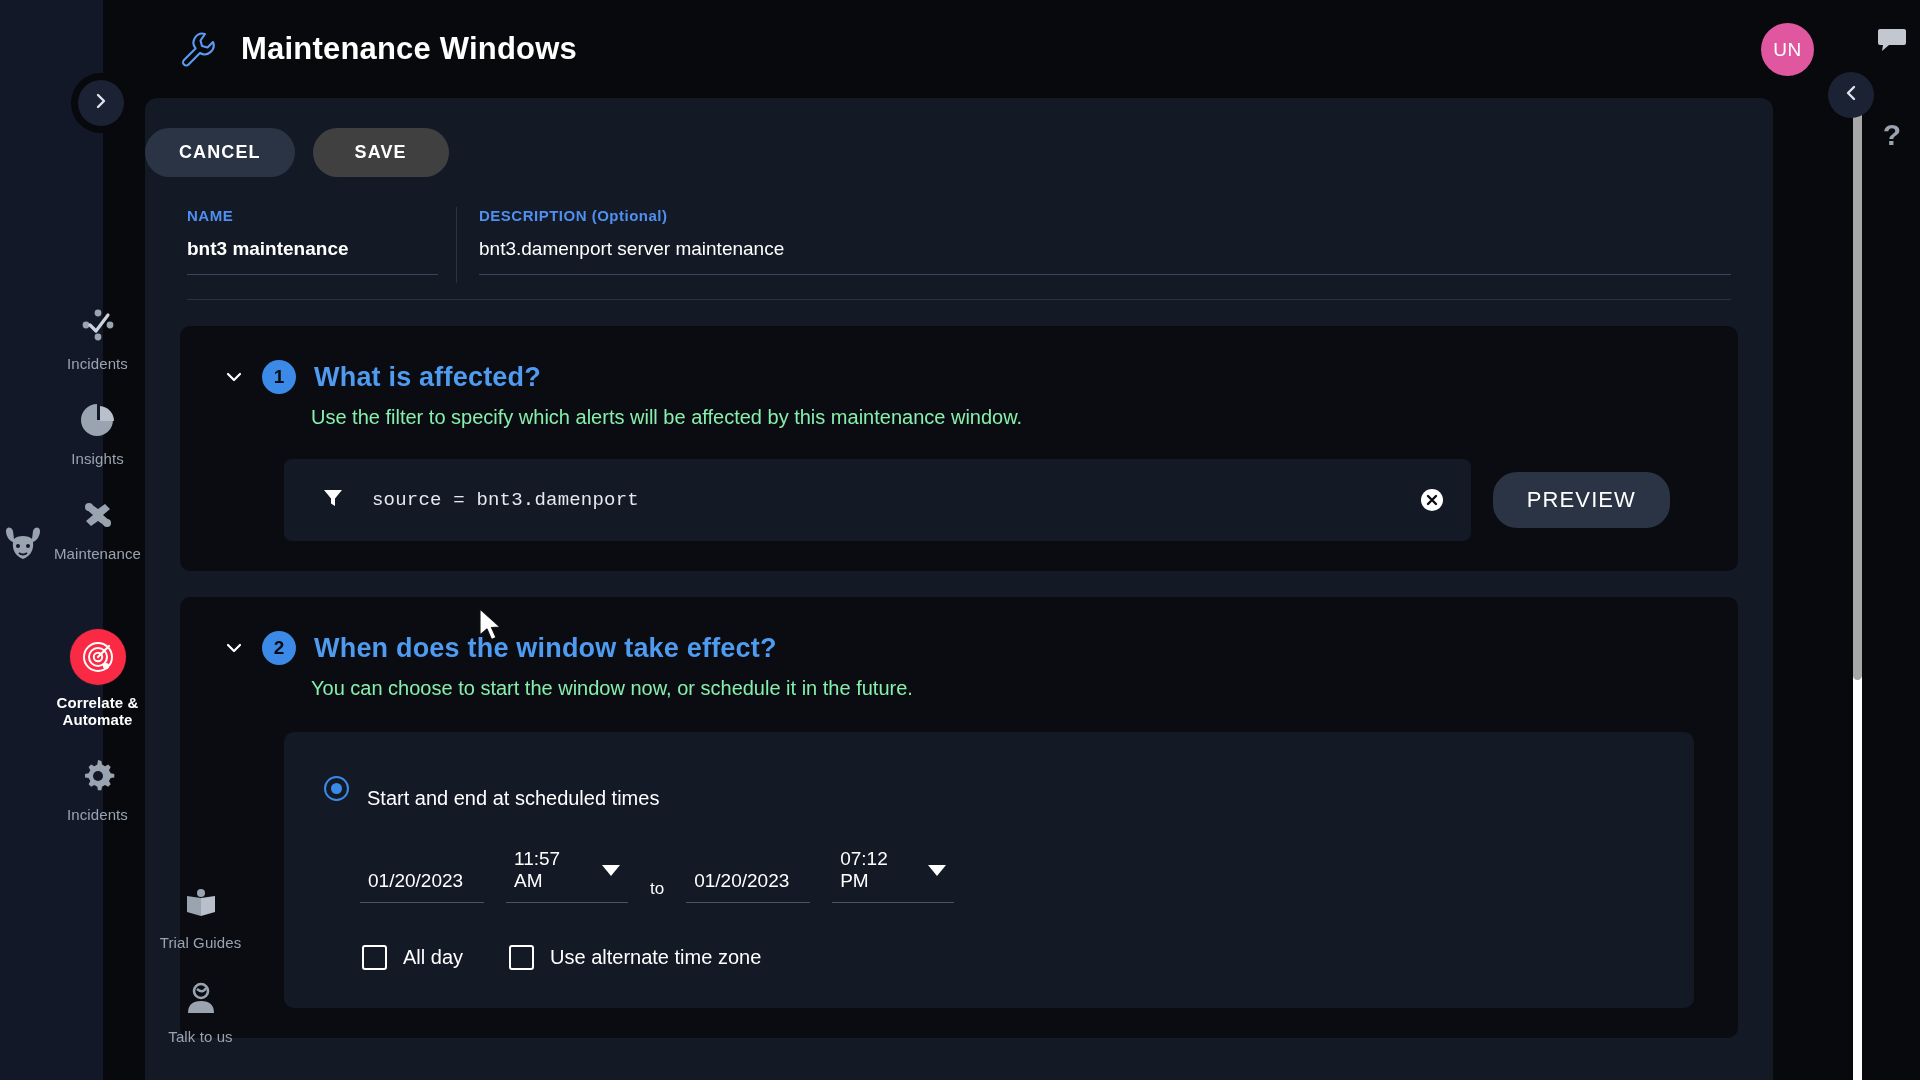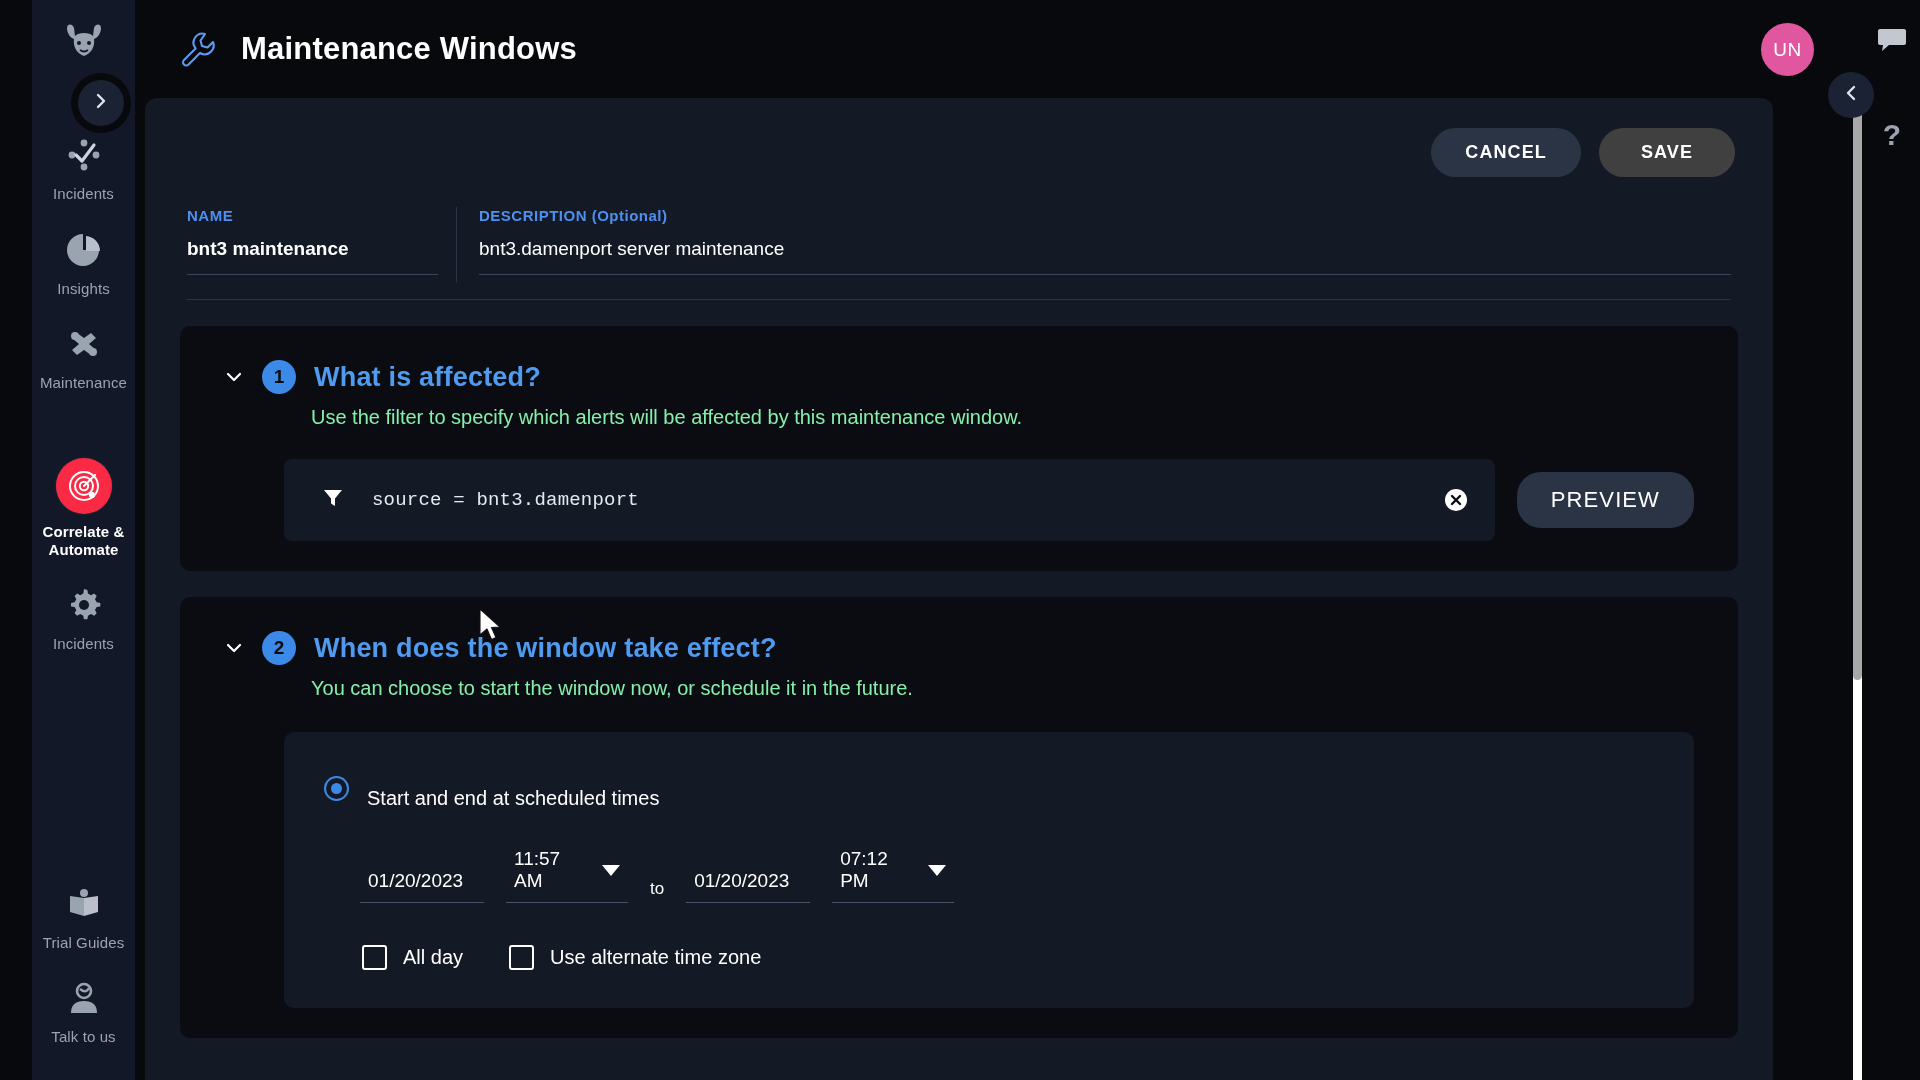--- a/index.html
+++ b/index.html
@@ -11,23 +11,22 @@
     overflow: hidden;
   }
   .app { position: relative; width: 1920px; height: 1080px; }
 
   
   .sidebar {
     position: absolute; left: 0; top: 0;
     width: 103px; height: 1080px;
     background: #121827;
     border-top-right-radius: 0;
-    display: flex; flex-direction: column; align-items: center;
+    display: flex; flex-direction: row; align-items: center;
     z-index: 5;
-    margin-left: 32px;
   }
   .sidebar::after{
     content:""; position:absolute; right:-12px; top:0; width:12px; height:1080px;
     background: transparent;
   }
   .sb-logo { margin-top: 12px; width: 62px; height: 62px; display:flex; align-items:center; justify-content:center; }
   .sb-items { margin-top: 46px; width: 100%; display:flex; flex-direction:column; align-items:center; }
   .sb-item {
     width: 103px; padding: 14px 4px 12px 4px;
     display: flex; flex-direction: column; align-items: center; gap: 9px;
@@ -103,21 +102,21 @@
 
   
   .main-card {
     position: absolute; left: 145px; top: 98px;
     width: 1628px; height: 1000px;
     background: #131a26;
     border-radius: 12px;
     overflow: hidden;
   }
   .card-actions {
-    display: flex; justify-content: flex-end; align-items: center; gap: 18px;
+    display: flex; align-items: center; gap: 18px;
     padding: 30px 38px 0 0;
   }
   .btn {
     border: none; border-radius: 26px; cursor: pointer;
     font-size: 18px; font-weight: bold; letter-spacing: 1.1px;
     color: #ffffff; font-family: "Liberation Sans", sans-serif;
   }
   .btn-cancel { background: #2b3445; padding: 14px 34px; }
   .btn-save   { background: #404040; padding: 14px 42px; }
 
@@ -148,21 +147,21 @@
   .sec-num {
     width: 34px; height: 34px; border-radius: 50%;
     background: #3b8ae8; color: #0a0c12;
     font-size: 19px; font-weight: bold;
     display: flex; align-items: center; justify-content: center;
   }
   .sec-title { font-size: 27px; font-weight: bold; color: #4f9bf0; letter-spacing: .2px; }
   .sec-desc { font-size: 20px; color: #86efac; padding-left: 131px; margin-top: 12px; }
 
   
-  .filter-row { display: flex; align-items: center; gap: 22px; padding: 30px 44px 0 104px; }
+  .filter-row { display: flex; align-items: center; gap: 22px; padding: 30px 68px 0 104px; }
   .filter-box {
     flex: 1; height: 82px; background: #131a26; border-radius: 8px;
     display: flex; align-items: center; padding: 0 26px 0 38px; gap: 28px;
   }
   .filter-text {
     flex: 1; font-family: "Liberation Mono", monospace;
     font-size: 19px; color: #e6e9ef; letter-spacing: .2px;
   }
   .clear-icon { width: 26px; height: 26px; cursor: pointer; }
   .btn-preview {

